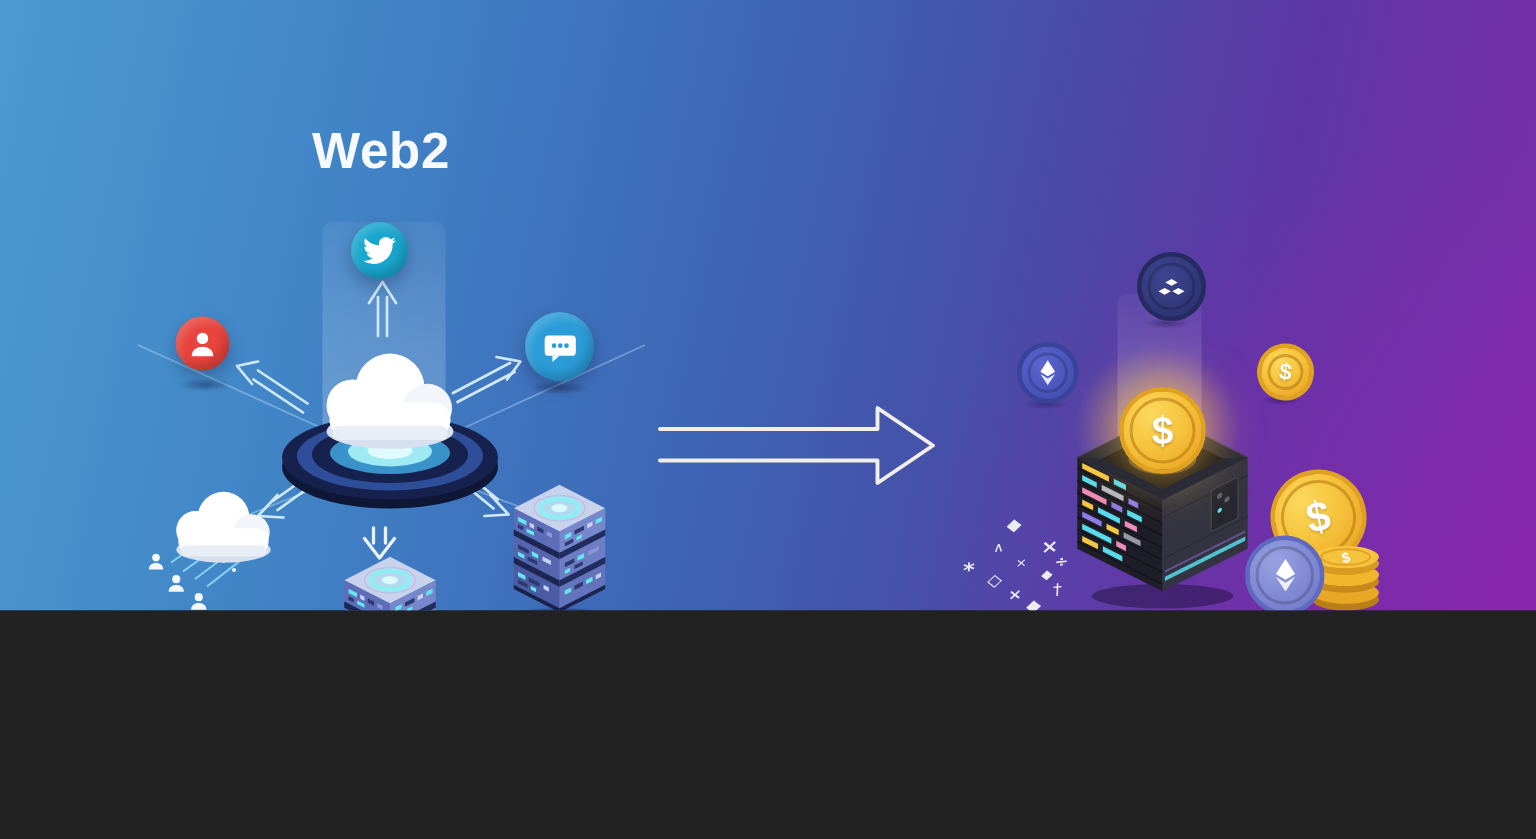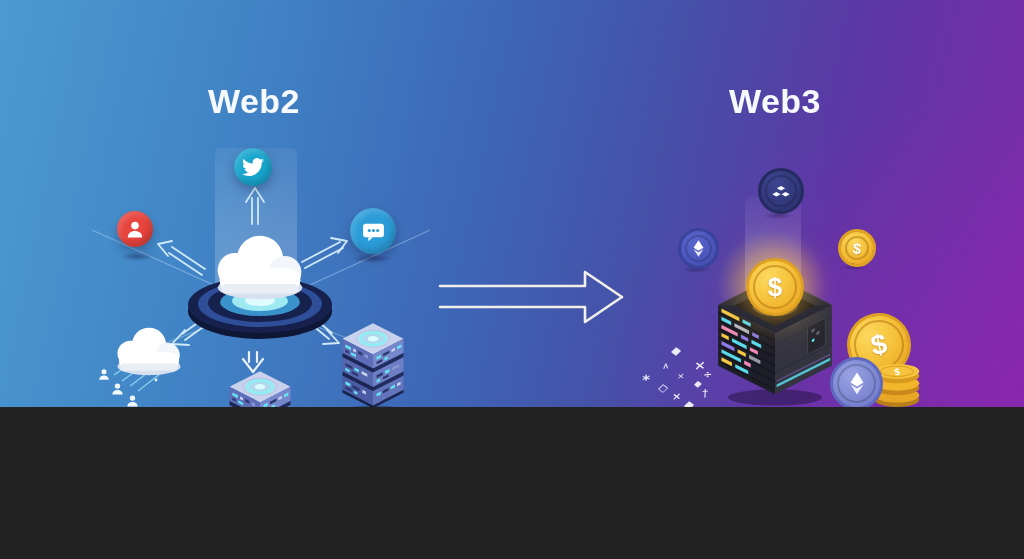--- a/index.html
+++ b/index.html
@@ -126,21 +126,20 @@
             <rect x="34" y="6" width="5" height="4" fill="#C8D2F0"></rect>
         </g>
         <path d="M12,104 L55,126 L55,130 L12,108 Z" fill="#19224A"></path>
         <path d="M55,126 L98,104 L98,108 L55,130 Z" fill="#1D2650"></path>
         <ellipse cx="55" cy="133" rx="44" ry="7" fill="rgba(10,15,40,.28)"></ellipse>
       </g>
     </defs>
   </svg>
 
   <div class="title" style="left:174px;">Web2</div>
-  <div class="title" style="left:695px;">Web3</div>
 
   <div class="beam beam-left"></div>
   <div class="beam beam-right"></div>
   <div class="glow"></div>
 
   <svg class="overlay" width="1024" height="559" viewBox="0 0 1024 559">
     <g stroke="rgba(195,228,250,.4)" stroke-width="1.2" fill="none">
       <path d="M238,296 L92,230"></path>
         <path d="M286,296 L430,230"></path>
       <path d="M240,314 L148,350"></path>

